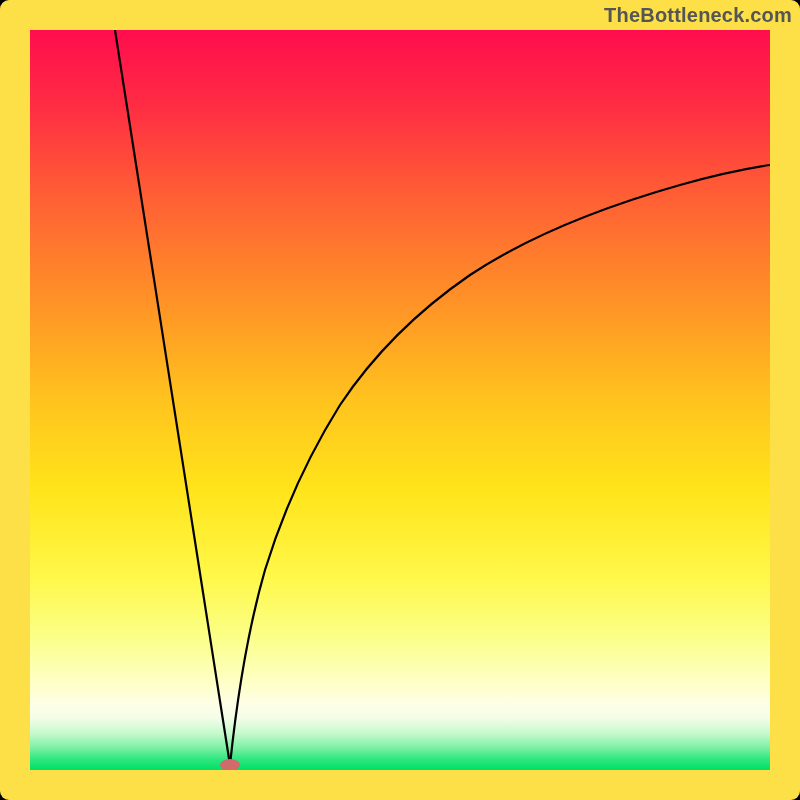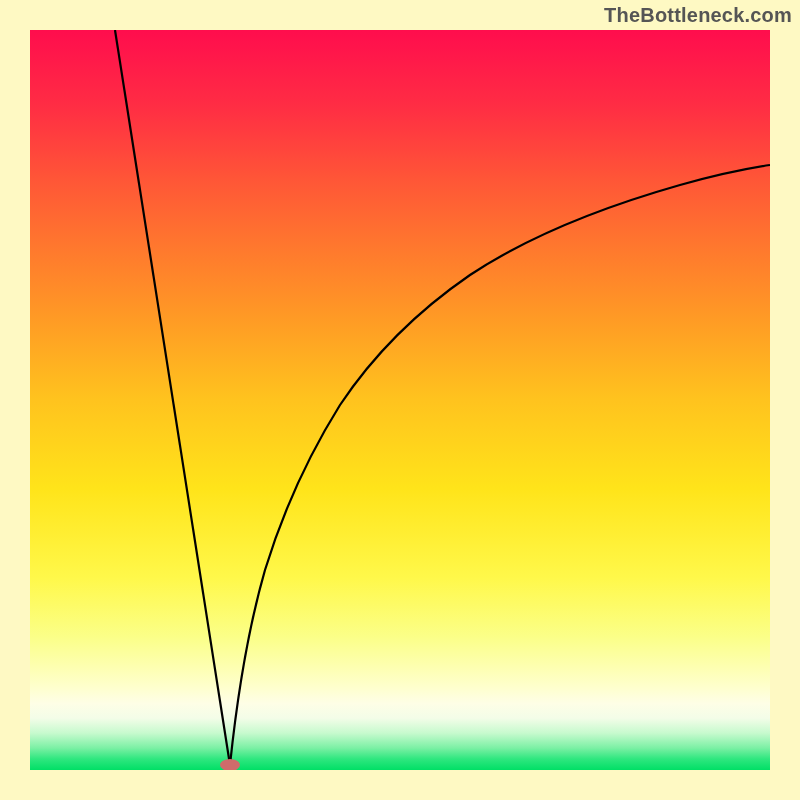--- a/index.html
+++ b/index.html
@@ -10,21 +10,22 @@
     background: #000;
     position: relative;
     font-family: Arial, Helvetica, sans-serif;
   }
   .frame {
     position: absolute;
     top: 0;
     left: 0;
     width: 800px;
     height: 800px;
-    background: #fef9c3;
+    background: #fde047;
+    border-radius: 9px;
   }
   .watermark {
     position: absolute;
     top: 4px;
     right: 8px;
     color: #555;
     font-size: 20px;
     font-weight: bold;
     letter-spacing: 0.2px;
     z-index: 10;

